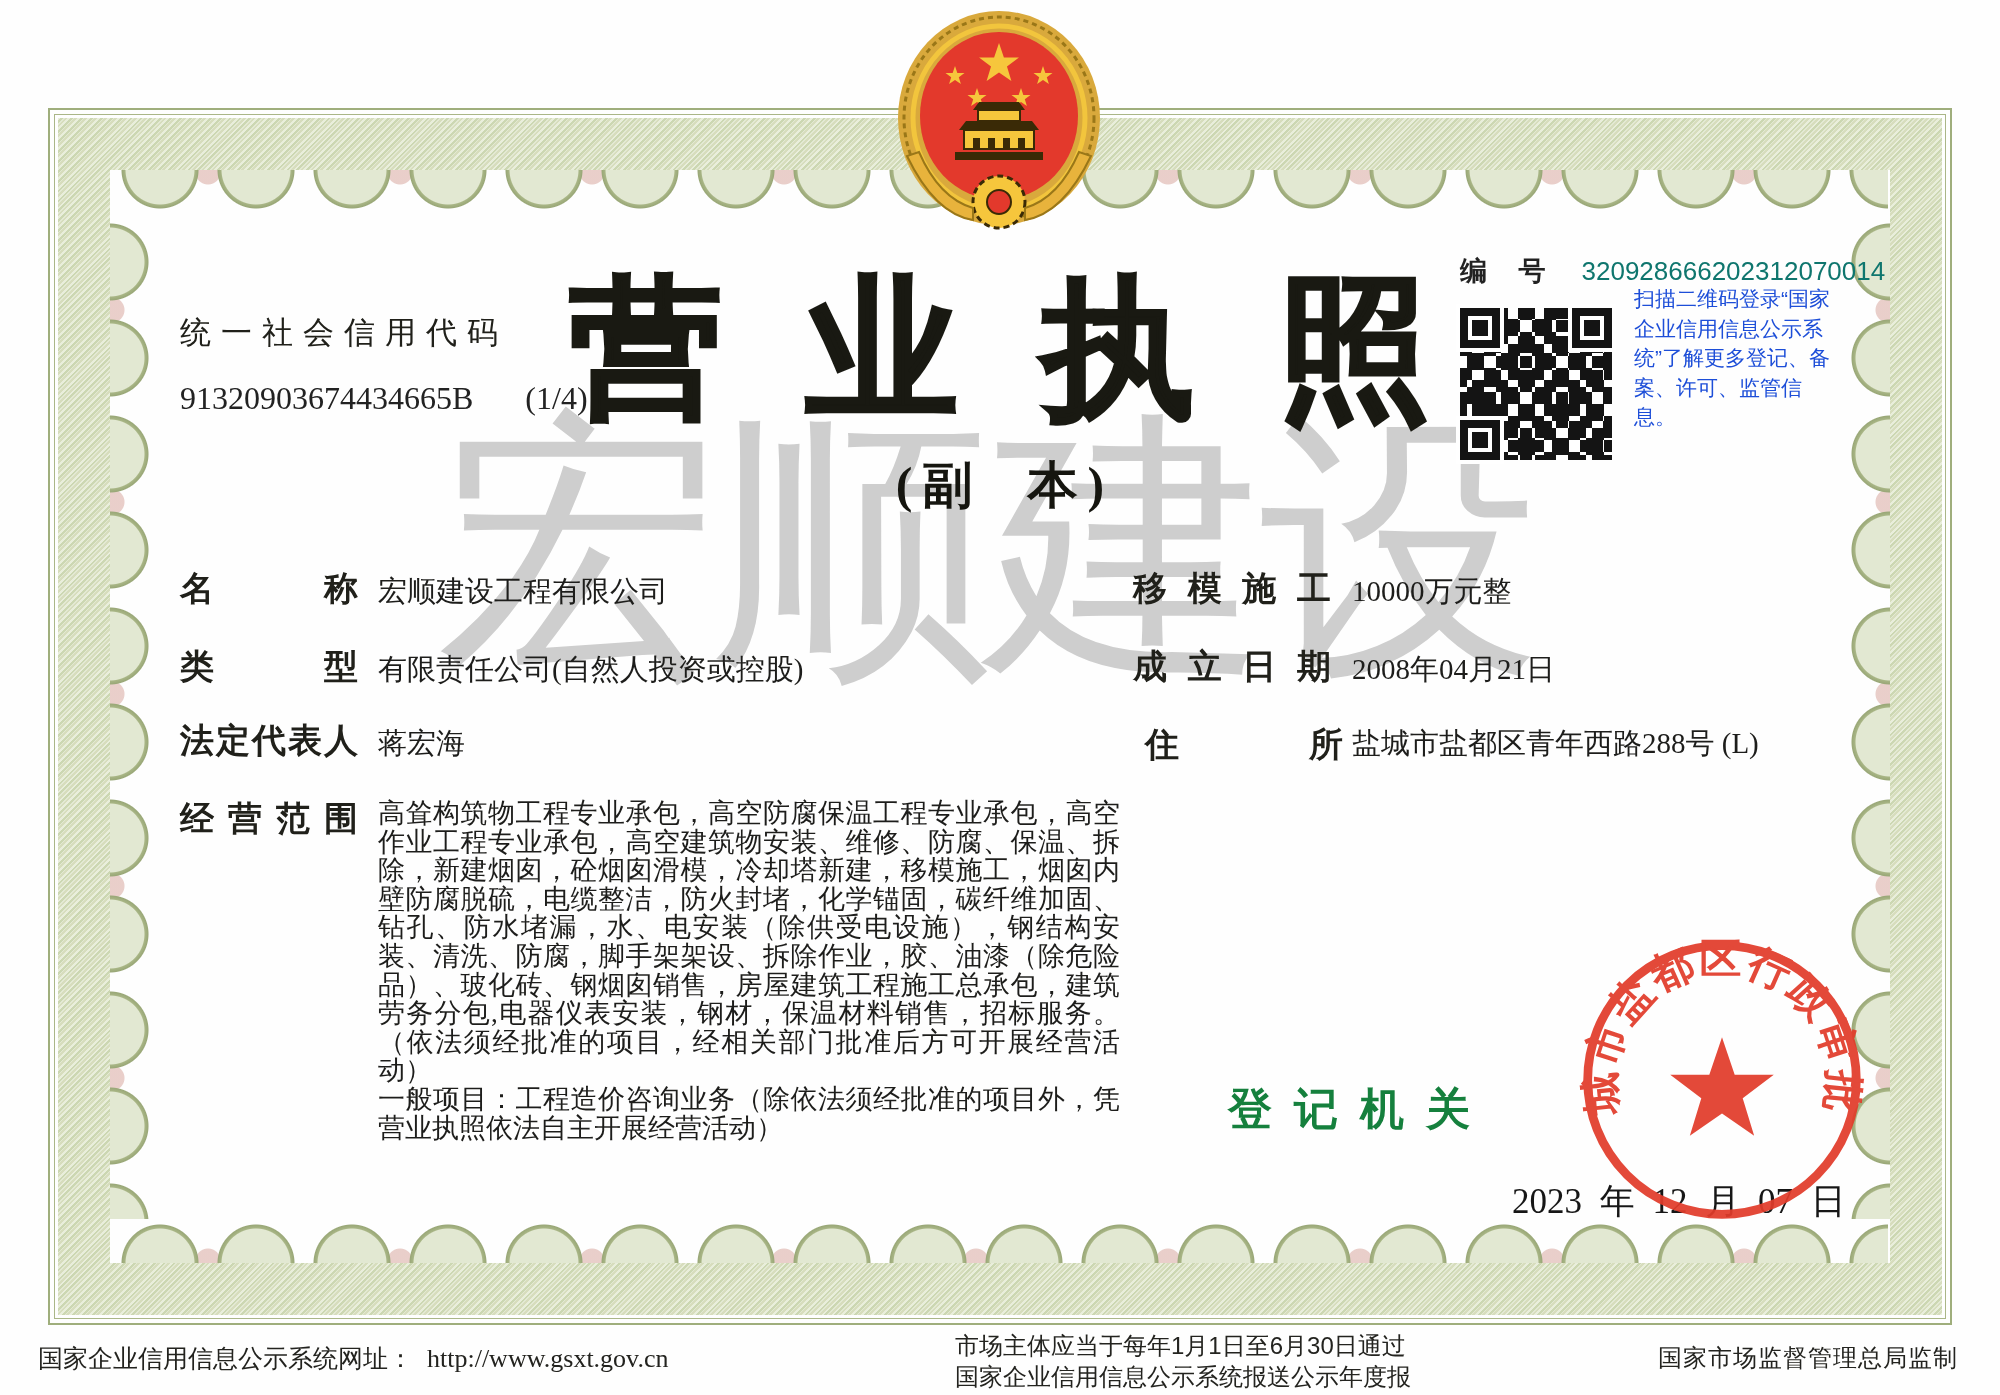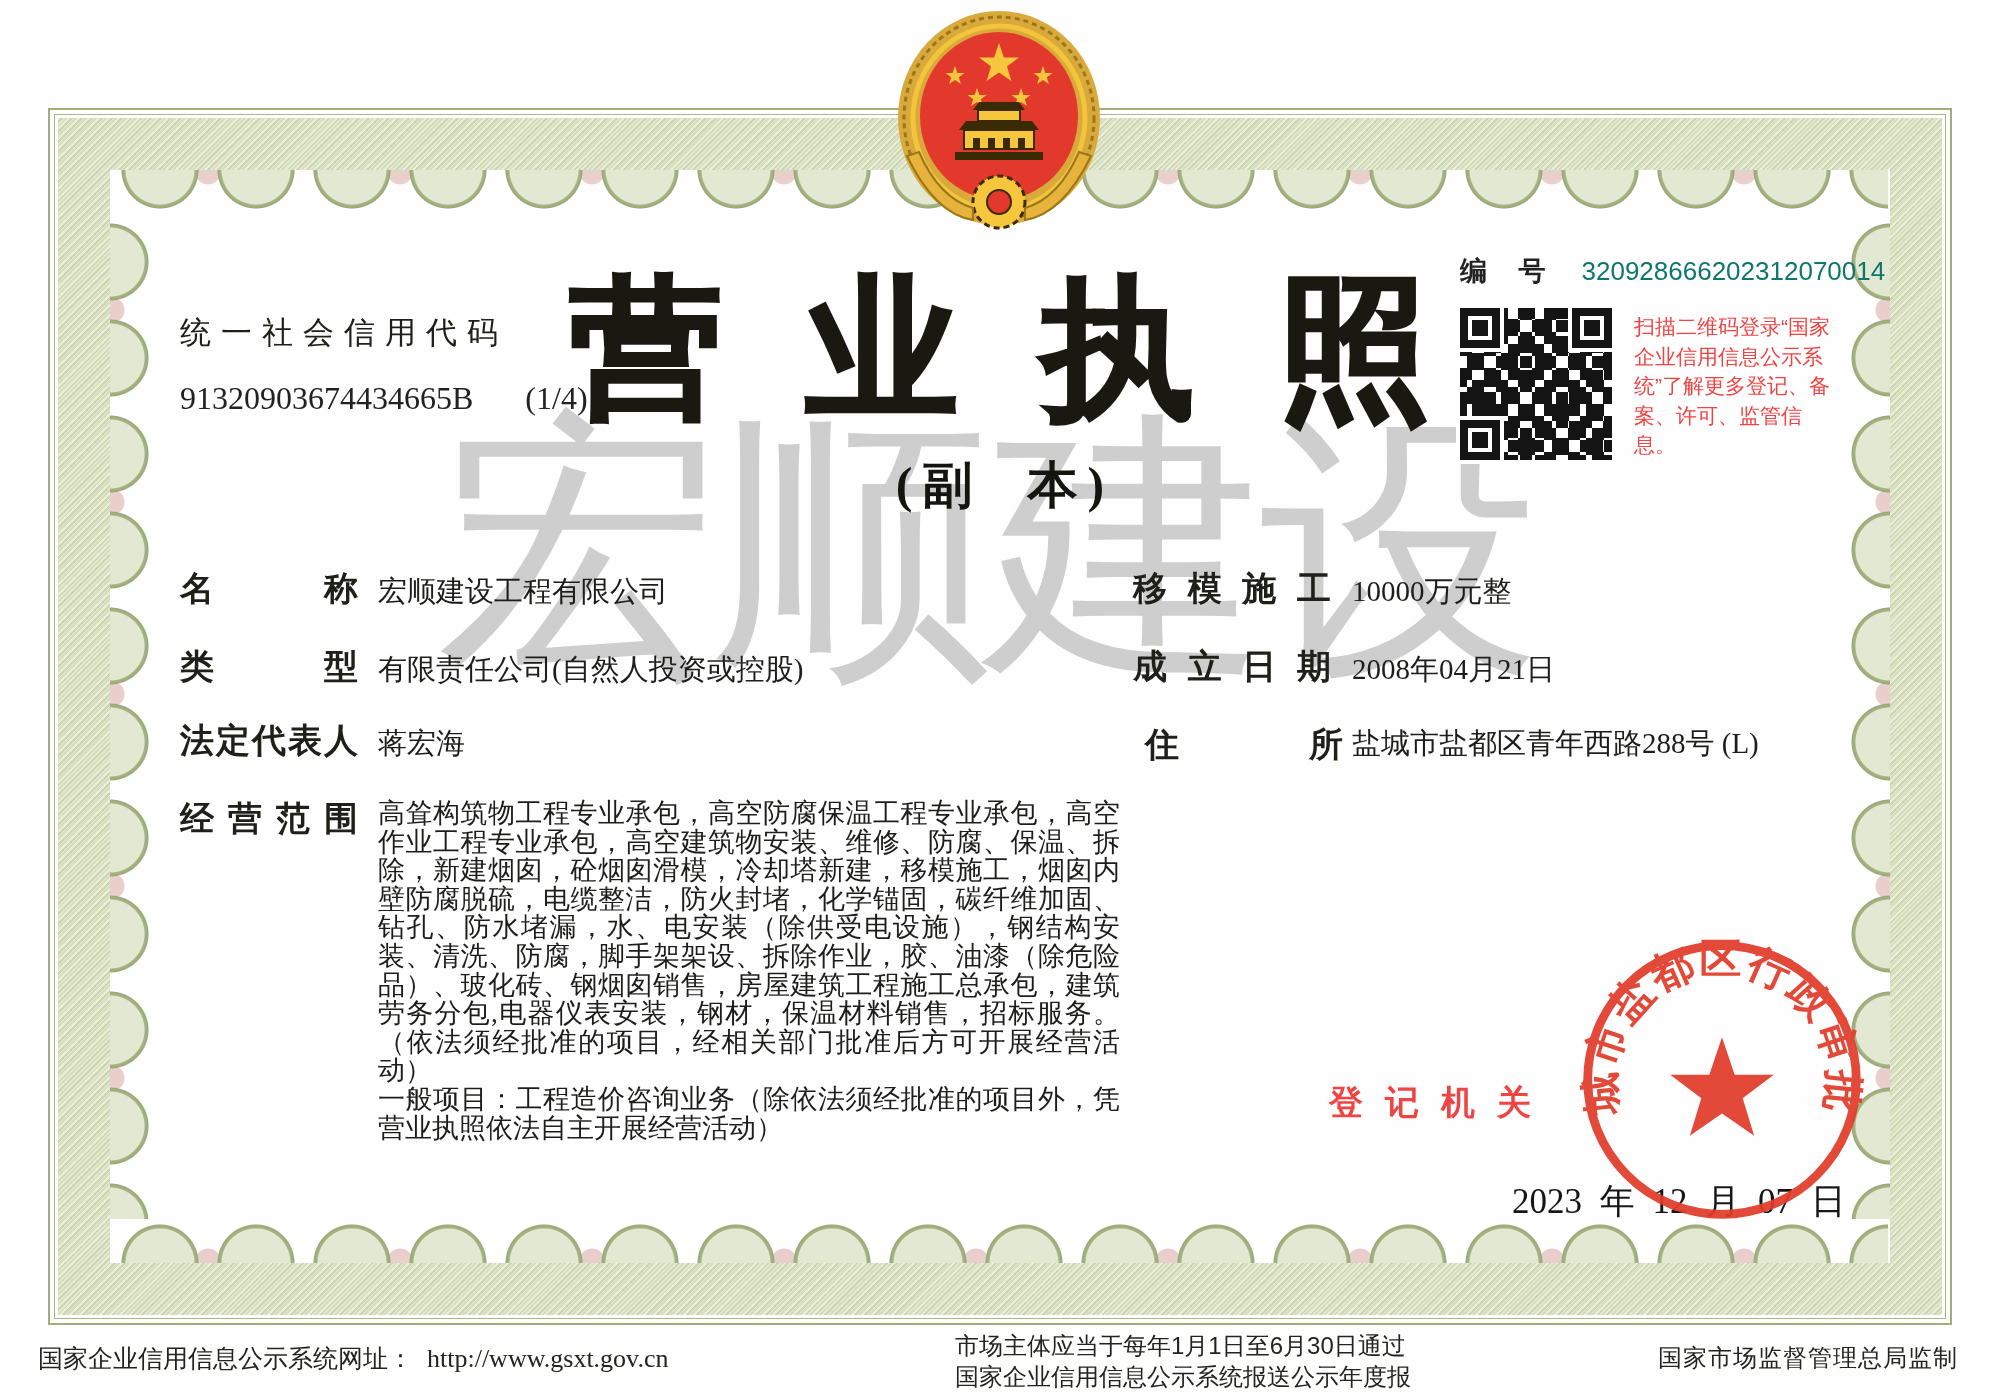--- a/index.html
+++ b/index.html
@@ -58,39 +58,39 @@
   
   .qr{position:absolute;left:1460px;top:308px;width:152px;height:152px;z-index:3;
       background:
         conic-gradient(from 0deg,#141414 0 25%,rgba(255,255,255,0) 0 50%,#141414 0 75%,rgba(255,255,255,0) 0) 0 0/24px 24px,
         conic-gradient(from 0deg,rgba(255,255,255,0) 0 25%,#141414 0 50%,rgba(255,255,255,0) 0 75%,#141414 0) 7px 11px/34px 34px,
         #ffffff;}
   .qr .f{position:absolute;width:40px;height:40px;border:8px solid #141414;background:#fff;
          box-sizing:border-box;box-shadow:0 0 0 4px #fff;}
   .qr .f::after{content:"";position:absolute;left:4px;top:4px;width:16px;height:16px;background:#141414;}
   .qr .f.tl{left:0;top:0}.qr .f.tr{right:0;top:0}.qr .f.bl{left:0;bottom:0}
-  .qrcap{position:absolute;left:1634px;top:312px;width:200px;z-index:3;font-size:21px;
-         line-height:29.5px;color:#ef4444;}
+  .qrcap{position:absolute;left:1634px;top:284px;width:200px;z-index:3;font-size:21px;
+         line-height:29.5px;color:#1d4ed8;}
 
   
   .flabel{position:absolute;z-index:3;font-size:34px;font-weight:700;color:#20201a;
           text-align:justify;text-align-last:justify;}
   .fvalue{position:absolute;z-index:3;font-size:29px;color:#1d1d1b;
           font-family:"Liberation Serif","DejaVu Serif",serif;white-space:nowrap;}
   .lab-l{left:180px;width:178px;}
   .val-l{left:378px;}
   .lab-r{left:1133px;width:198px;}
   .val-r{left:1352px;}
   .scope-val{position:absolute;left:378px;top:799px;width:742px;z-index:3;font-size:27px;
              line-height:28.6px;color:#1d1d1b;font-family:"Liberation Serif","DejaVu Serif",serif;
              white-space:pre-wrap;text-align:justify;}
 
   
-  .registry{position:absolute;left:1329px;top:1080px;z-index:3;font-size:34px;font-weight:600;
-            letter-spacing:22px;color:#ef4444;white-space:nowrap;}
+  .registry{position:absolute;left:1228px;top:1080px;z-index:3;font-size:44px;font-weight:600;
+            letter-spacing:22px;color:#15803d;white-space:nowrap;}
   .issue-date{position:absolute;left:1512px;top:1178px;z-index:3;font-size:35px;color:#161616;
               font-family:"Liberation Serif","DejaVu Serif",serif;word-spacing:9px;white-space:nowrap;}
   .seal{position:absolute;left:1576px;top:930px;width:292px;height:300px;z-index:4;opacity:.93;}
 
   .footer{position:absolute;left:0;top:1330px;width:1708px;height:62px;z-index:3;}
   .f-left{position:absolute;left:38px;top:12px;font-size:25px;color:#23231f;white-space:nowrap;}
   .f-url{font-family:"Liberation Serif","DejaVu Serif",serif;font-size:26px;margin-left:14px;}
   .f-center{position:absolute;left:955px;top:0;width:500px;font-size:24px;line-height:31px;color:#23231f;}
   .f-right{position:absolute;left:1658px;top:12px;font-size:24px;letter-spacing:1px;color:#23231f;white-space:nowrap;}
 </style>

